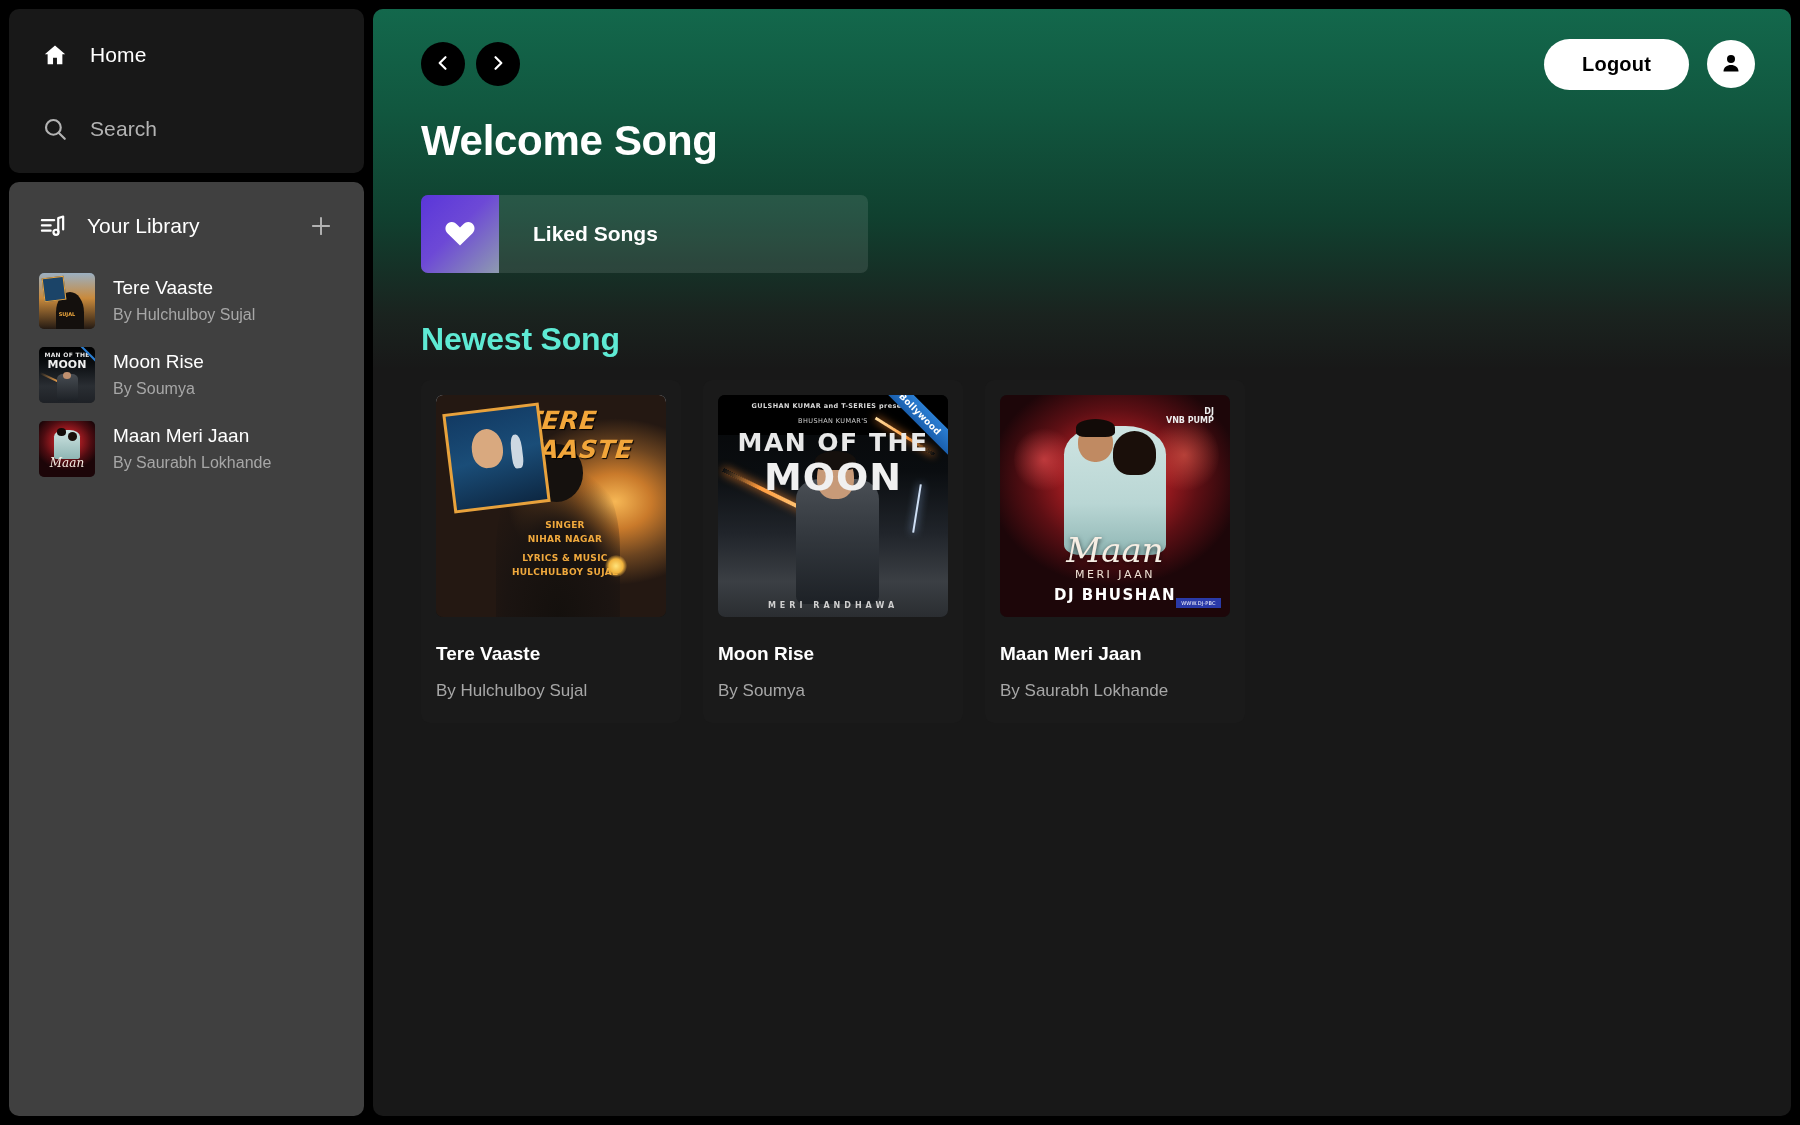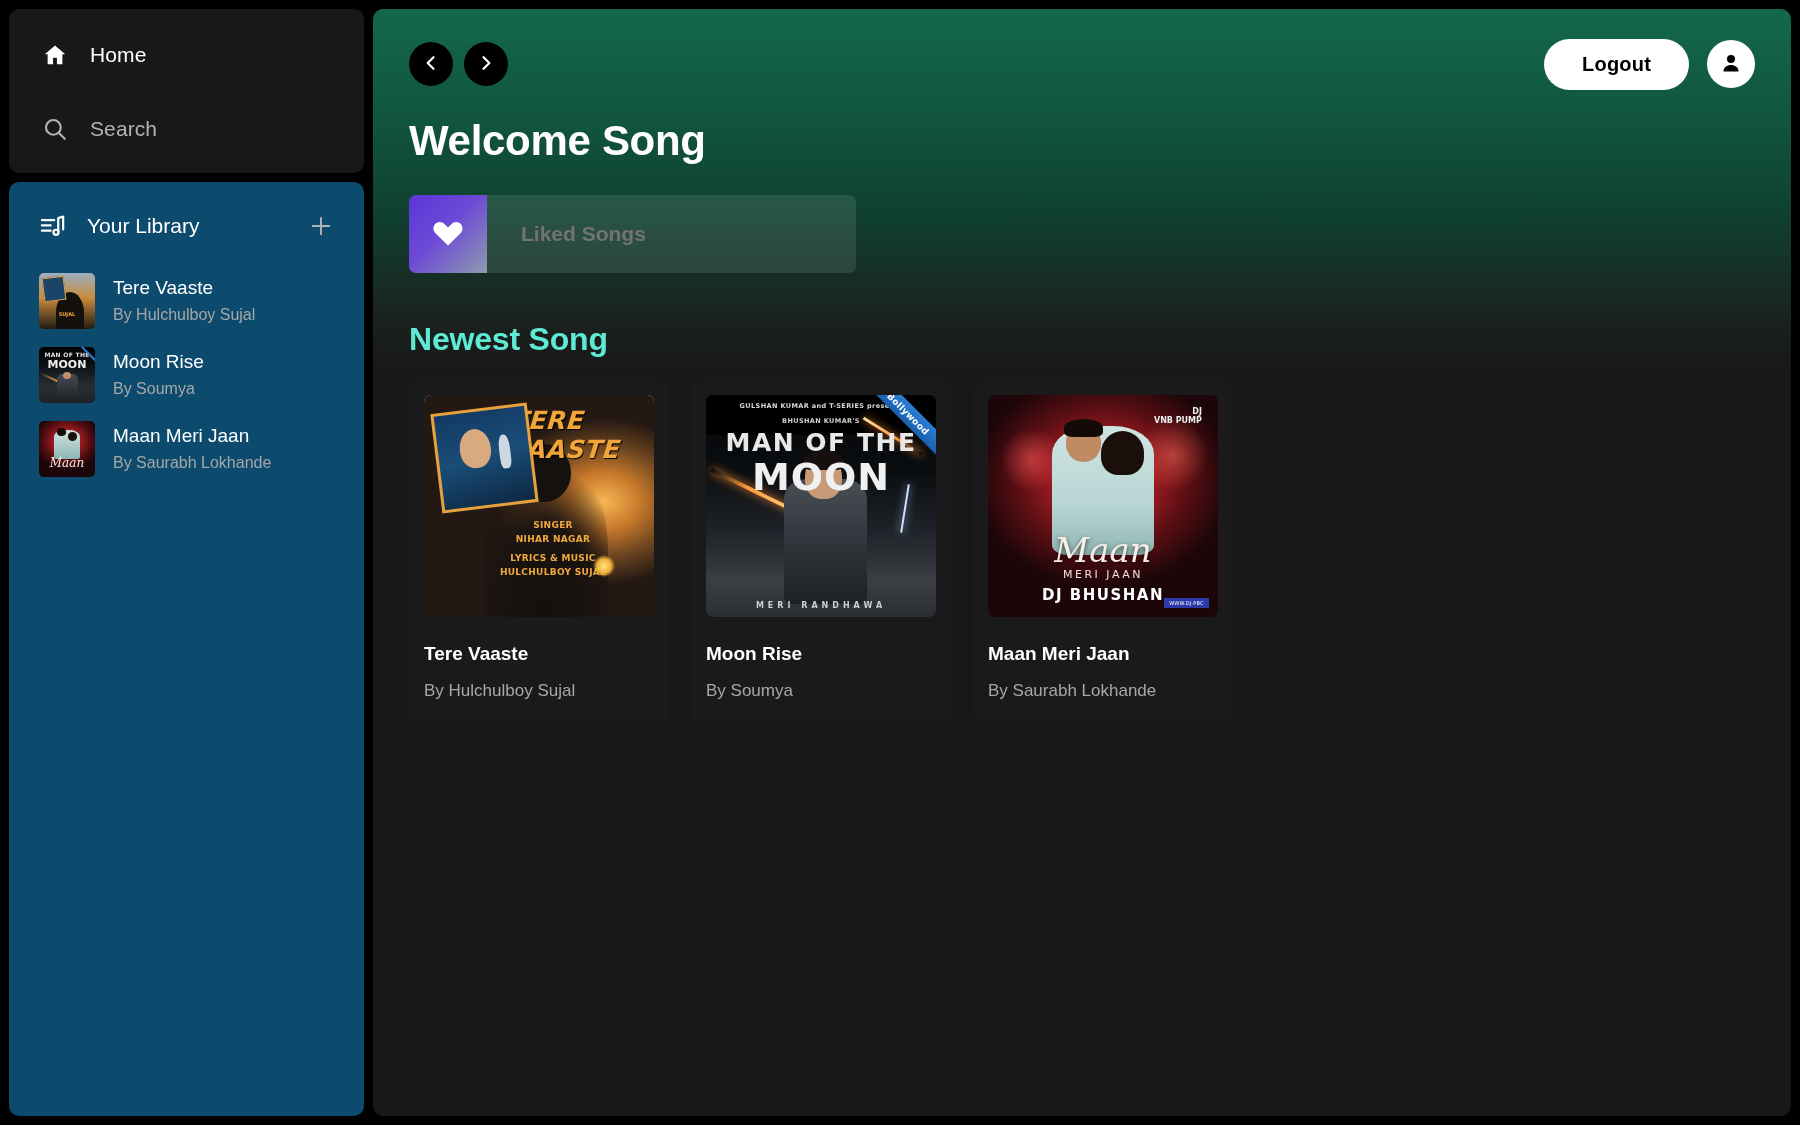--- a/index.html
+++ b/index.html
@@ -54,21 +54,21 @@
     flex: 0 0 28px;
   }
   .nav-label {
     font-size: 21px;
     color: #ffffff;
     letter-spacing: .1px;
   }
   .nav-label.muted { color: #b3b3b3; }
 
   .library-panel {
-    background: #0c4a6e;
+    background: #404040;
     border-radius: 10px;
     flex: 1 1 auto;
     padding: 22px 0 0 0;
     overflow: hidden;
     position: relative;
   }
 
   .library-header {
     display: flex;
     align-items: center;
@@ -143,20 +143,21 @@
     height: 360px;
     background: linear-gradient(180deg, #13684c 0%, #11573f 28%, #10402f 58%, #1a231f 85%, #181818 100%);
     pointer-events: none;
   }
 
   .main-inner {
     position: relative;
     padding: 28px 36px 0 36px;
     height: 100%;
     overflow: hidden;
+    margin-left: 12px;
   }
 
   .topbar {
     display: flex;
     align-items: center;
     height: 54px;
   }
   .nav-arrows { display: flex; gap: 11px; }
   .circle-btn {
     width: 44px;
@@ -223,21 +224,21 @@
     height: 78px;
     flex: 0 0 78px;
     background: linear-gradient(135deg, #5a36d9 0%, #6d49d6 45%, #8e9bb0 100%);
     display: flex;
     align-items: center;
     justify-content: center;
   }
   .liked-label {
     font-size: 21px;
     font-weight: bold;
-    color: #737373;
+    color: #ffffff;
     padding-left: 34px;
   }
 
   .section-title {
     margin-top: 48px;
     font-size: 32px;
     font-weight: bold;
     color: #5eead4;
     letter-spacing: -0.2px;
   }
@@ -345,21 +346,21 @@
   }
   .mr-pres {
     position: absolute; left: 0; right: 0; top: 3%;
     text-align: center; font-size: 6.5px; color: #d9d9d9;
     letter-spacing: .4px; font-weight: bold;
     font-family: "DejaVu Sans", sans-serif;
   }
   .mr-pres2 {
     position: absolute; left: 0; right: 0; top: 10%;
     text-align: center; font-size: 6.5px; color: #d0d0d0;
-    letter-spacing: .4px; font-weight: bold;
+    letter-spacing: .4px; font-weight: normal;
     font-family: "DejaVu Sans", sans-serif;
   }
   .mr-line1 {
     position: absolute; left: 0; right: 0; top: 15%;
     text-align: center; font-size: 25px; font-weight: bold;
     color: #e8e8e8; letter-spacing: 1.5px;
     font-family: "DejaVu Sans", sans-serif;
   }
   .mr-line2 {
     position: absolute; left: 0; right: 0; top: 27%;

